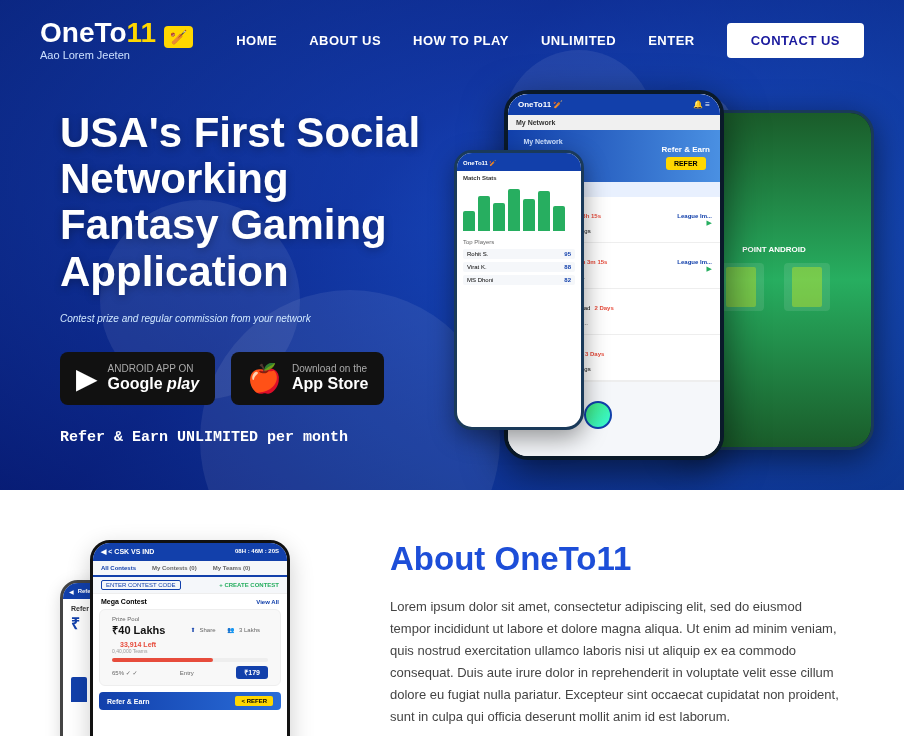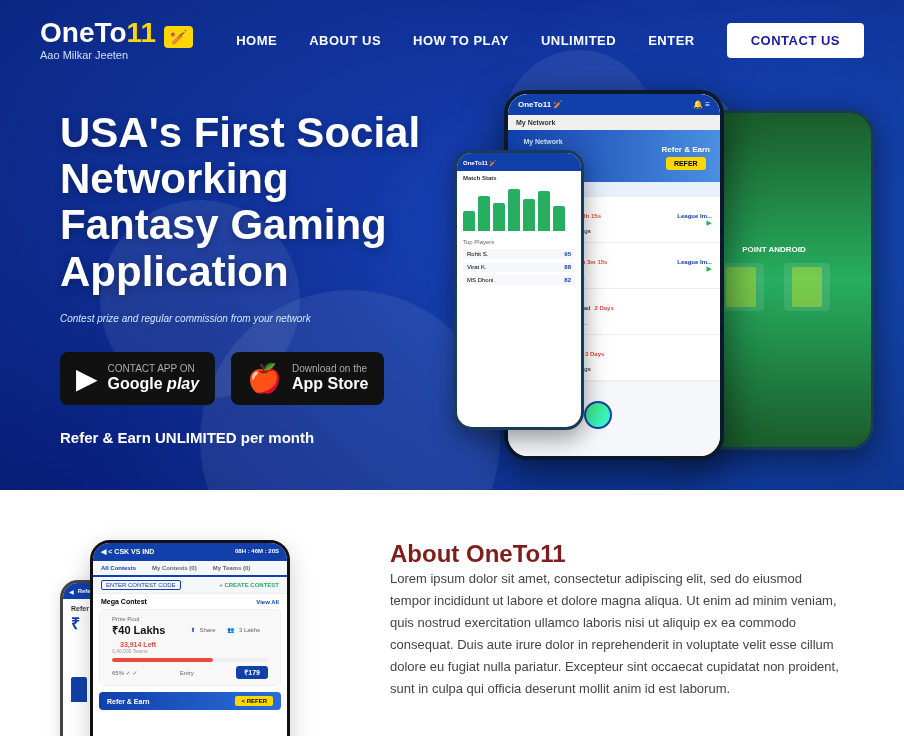--- a/index.html
+++ b/index.html
@@ -128,20 +128,21 @@
       font-size: 16px;
       font-weight: 700;
       display: block;
       line-height: 1.2;
       text-align: right;
     }
     .hero-refer {
       color: white;
       font-size: 15px;
       font-weight: 700;
+      font-family: Liberation Mono, monospace;
     }
 
     
     .phones-area {
       position: absolute;
       right: 30px;
       top: 90px;
       width: 420px;
       height: 380px;
       z-index: 5;
@@ -376,23 +377,24 @@
       font-size: 7px;
       font-weight: 700;
       padding: 2px 8px;
       border-radius: 3px;
     }
 
     .about-text {
       flex: 1;
     }
     .about-title {
-      color: #7f1d1d;
-      font-size: 24px;
+      color: #1d4ed8;
+      font-size: 33px;
       font-weight: 900;
+      margin-bottom: 18px;
     }
     .about-para {
       color: #444;
       font-size: 13px;
       line-height: 1.7;
       margin-bottom: 0;
     }
 
     
     .player-silhouette {
@@ -418,21 +420,21 @@
 </head>
 <body>
 
 <nav class="navbar">
   <div class="logo-area">
     <div>
       <span class="logo-text">
         OneTo<span>11</span>
         <span class="logo-icon">🏏</span>
       </span>
-      <span class="logo-tag">Aao Milkar Jeeten</span>
+      <span class="logo-tag">Aao Lorem Jeeten</span>
     </div>
   </div>
   <ul class="nav-links">
     <li><a href="#">HOME</a></li>
     <li><a href="#">ABOUT US</a></li>
     <li><a href="#">HOW TO PLAY</a></li>
     <li><a href="#">UNLIMITED</a></li>
     <li><a href="#">ENTER</a></li>
     <li>
       <a href="#" class="nav-contact-btn">CONTACT US</a>
@@ -455,21 +457,21 @@
     <rect x="100" y="205" width="25" height="130" rx="8"></rect>
   </svg>
 
   <div class="hero-content">
     <h1 class="hero-title">USA's First Social Networking Fantasy Gaming Application</h1>
     <p class="hero-subtitle">Contest prize and regular commission from your network</p>
     <div class="store-buttons">
       <a class="store-btn" href="#">
         <span class="store-icon">▶</span>
         <span>
-          <span class="store-text-top">CONTACT APP ON</span>
+          <span class="store-text-top">ANDROID APP ON</span>
           <span class="store-text-main">Google <span style="font-style:italic">play</span></span>
         </span>
       </a>
       <a class="store-btn" href="#">
         <span class="store-icon">🍎</span>
         <span>
           <span class="store-text-top">Download on the</span>
           <span class="store-text-main">App Store</span>
         </span>
       </a>

